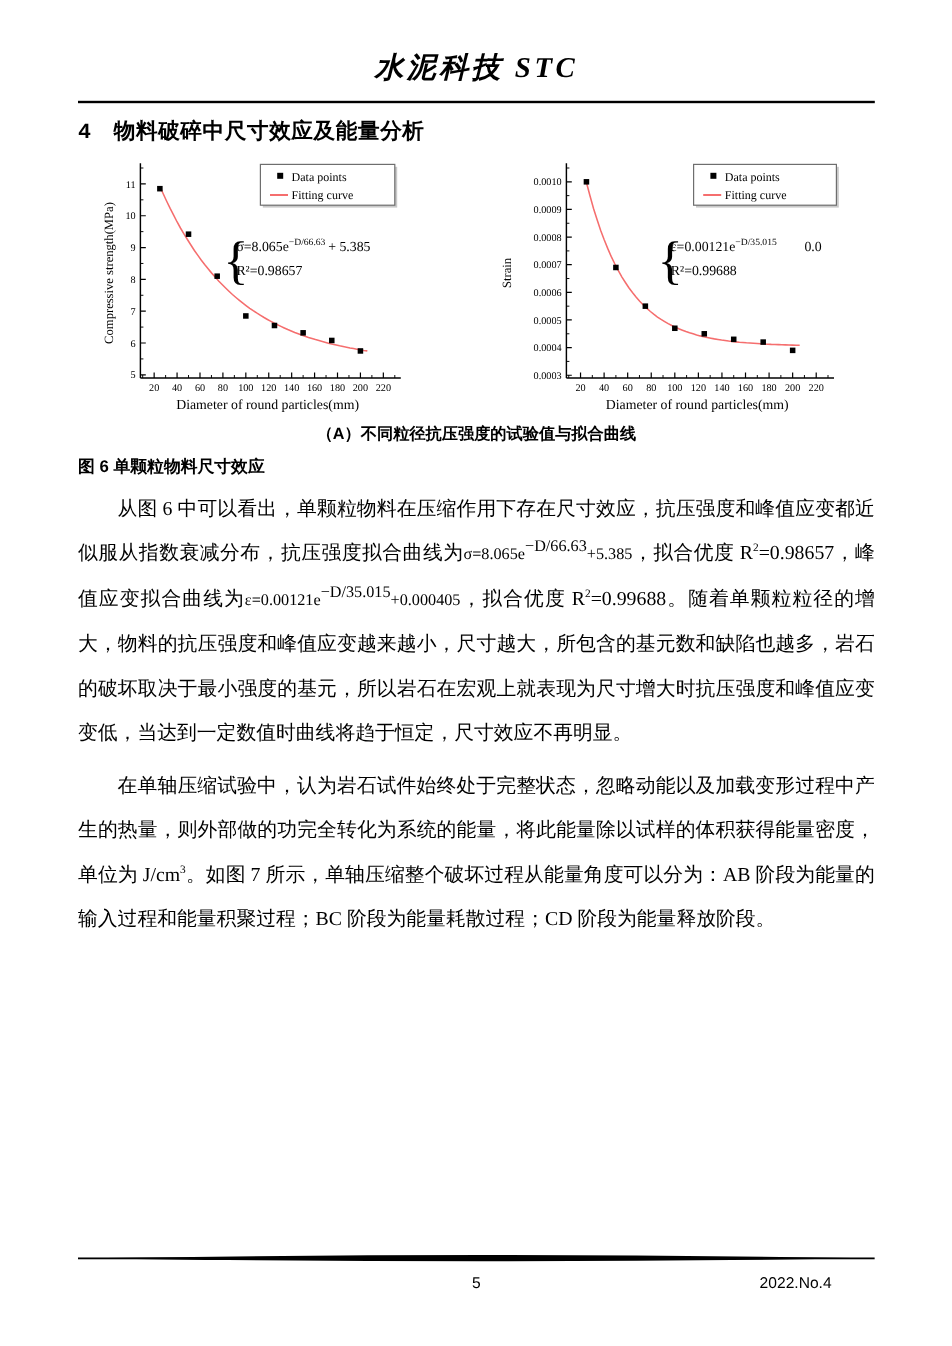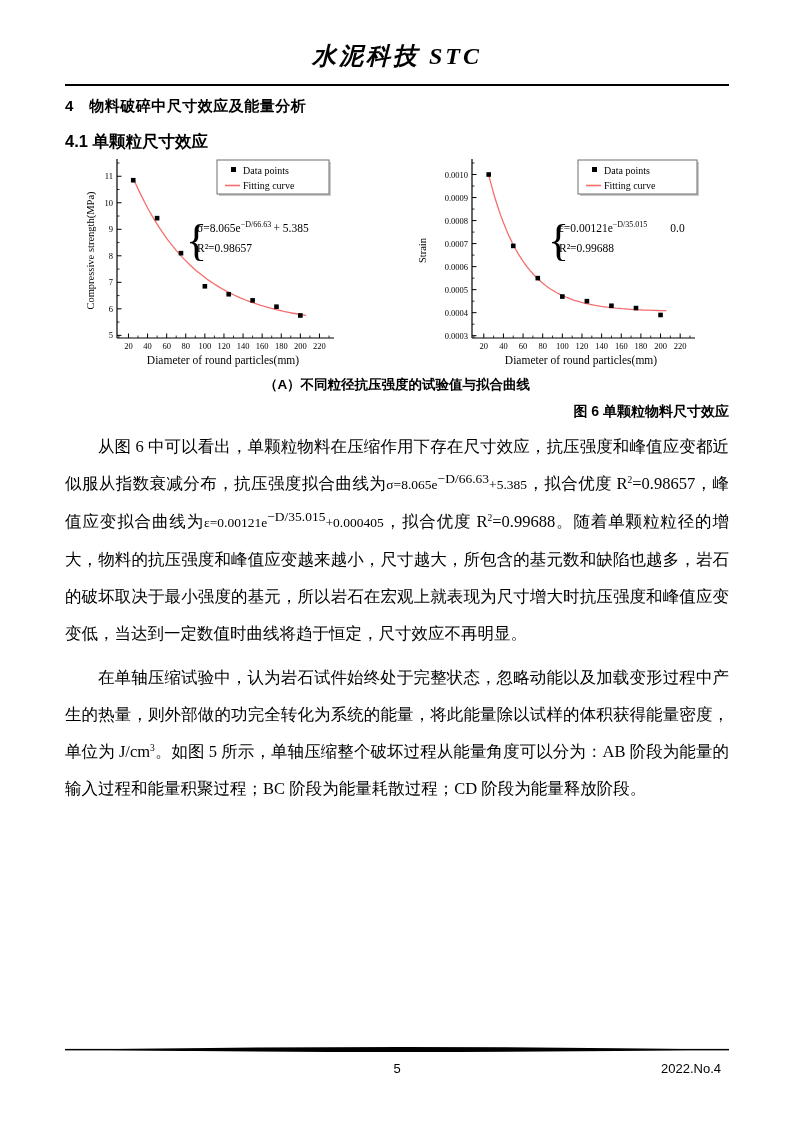--- a/index.html
+++ b/index.html
@@ -1,49 +1,48 @@
 <!DOCTYPE html>
 <html><head>
 <meta charset="utf-8">
 <style>
   html,body{margin:0;padding:0;background:#ffffff;}
   .page{position:relative;width:793px;height:1122px;background:#fff;overflow:hidden;color:#000;}
   .content{position:absolute;left:65px;top:0;width:664px;}
   .journal-header{padding-top:40px;text-align:center;font-family:"Liberation Serif",serif;
     font-style:italic;font-size:24px;letter-spacing:3px;font-weight:bold;}
   .header-rule{margin-top:12px;border-bottom:2.5px solid #000;height:0;}
-  h1.sec{margin:11px 0 12px;font-family:Liberation Sans, sans-serif;font-weight:bold;font-size:15px;letter-spacing:.5px;}
+  h1.sec{margin:11px 0 12px;font-family:Liberation Mono, monospace;font-weight:bold;font-size:18px;letter-spacing:.5px;}
   h2.sub{margin:15px 0 0;font-family:"Liberation Sans",sans-serif;font-weight:bold;font-size:16.5px;}
   p.body{margin:7px 0 0;font-family:"Liberation Serif",serif;font-size:16.5px;line-height:37px;
     text-align:justify;text-indent:2em;}
   .math{font-family:"Liberation Serif",serif;font-size:13.5px;}
   sup{font-size:9.5px;vertical-align:super;line-height:0;}
   .fig-row{display:flex;justify-content:center;align-items:flex-start;gap:26px;margin-top:3px;}
   .chart-svg{display:block;}
   .chart-svg text{font-family:"Liberation Serif",serif;fill:#000;}
   .fig-captions{display:flex;justify-content:center;gap:46px;margin-top:5px;
     font-family:"Liberation Sans",sans-serif;font-weight:bold;font-size:13.5px;}
-  .fig-main-caption{text-align:right;margin-top:9px;font-family:"Liberation Sans",sans-serif;
+  .fig-main-caption{text-align:left;margin-top:9px;font-family:"Liberation Sans",sans-serif;
     font-weight:bold;font-size:14px;}
   .footer{position:absolute;left:65px;width:664px;top:1040px;}
   .footer-row{position:relative;height:22px;font-family:"Liberation Sans",sans-serif;font-size:13px;margin-top:3px;}
   .page-num{position:absolute;left:0;right:0;text-align:center;}
-  .issue{position:absolute;right:8px;top:0;}
+  .issue{position:absolute;right:36px;top:0;}
 </style>
 </head>
 <body>
 
 <div class="page">
   <div class="content">
 
     <div class="journal-header">水泥科技 STC</div>
     <div class="header-rule"></div>
 
     <h1 class="sec">4　物料破碎中尺寸效应及能量分析</h1>
-    <h2 class="sub">4.1 单颗粒尺寸效应</h2>
 
 
     <div class="fig-row">
       <svg class="chart-svg" width="300" height="215" viewBox="0 0 300 215">
           <line x1="33" y1="3" x2="33" y2="182" stroke="#000" stroke-width="1.2"></line>
           <line x1="33" y1="182" x2="250" y2="182" stroke="#000" stroke-width="1.2"></line>
           <line x1="44.45945945945946" y1="182" x2="44.45945945945946" y2="177.5" stroke="#000" stroke-width="1"></line>
           <text x="44.45945945945946" y="193" text-anchor="middle" font-size="8.5">20</text>
           <line x1="63.55855855855856" y1="182" x2="63.55855855855856" y2="177.5" stroke="#000" stroke-width="1"></line>
           <text x="63.55855855855856" y="193" text-anchor="middle" font-size="8.5">40</text>
@@ -204,21 +203,21 @@
     </div>
 
     <div class="fig-captions">
       <span>（A）不同粒径抗压强度的试验值与拟合曲线</span>
     </div>
     <div class="fig-main-caption">图 6 单颗粒物料尺寸效应</div>
 
     <p class="body"><span>从图 6 中可以看出，单颗粒物料在压缩作用下存在尺寸效应，抗压强度和峰值应变都近似服从指数衰减分布，抗压强度拟合曲线为</span><span class="math">σ=8.065e</span><sup class="math">−D/66.63</sup><span class="math">+5.385</span><span>，拟合优度 R</span><sup>2</sup><span>=0.98657，峰值应变拟合曲线为</span><span class="math">ε=0.00121e</span><sup class="math">−D/35.015</sup><span class="math">+0.000405</span><span>，拟合优度 R</span><sup>2</sup><span>=0.99688。随着单颗粒粒径的增大，物料的抗压强度和峰值应变越来越小，尺寸越大，所包含的基元数和缺陷也越多，岩石的破坏取决于最小强度的基元，所以岩石在宏观上就表现为尺寸增大时抗压强度和峰值应变变低，当达到一定数值时曲线将趋于恒定，尺寸效应不再明显。</span></p>
 
 
-    <p class="body"><span>在单轴压缩试验中，认为岩石试件始终处于完整状态，忽略动能以及加载变形过程中产生的热量，则外部做的功完全转化为系统的能量，将此能量除以试样的体积获得能量密度，单位为 J/cm</span><sup>3</sup><span>。如图 5 所示，单轴压缩整个破坏过程从能量角度可以分为：AB 阶段为能量的输入过程和能量积聚过程；BC 阶段为能量耗散过程；CD 阶段为能量释放阶段。</span></p>
+    <p class="body"><span>在单轴压缩试验中，认为岩石试件始终处于完整状态，忽略动能以及加载变形过程中产生的热量，则外部做的功完全转化为系统的能量，将此能量除以试样的体积获得能量密度，单位为 J/cm</span><sup>3</sup><span>。如图 7 所示，单轴压缩整个破坏过程从能量角度可以分为：AB 阶段为能量的输入过程和能量积聚过程；BC 阶段为能量耗散过程；CD 阶段为能量释放阶段。</span></p>
   </div>
 
   <div class="footer">
     <svg width="664" height="8" viewBox="0 0 664 8">
       <rect x="0" y="2.9" width="664" height="1.5" fill="#000"></rect>
       <path d="M6,3.6 Q340,-1.8 660,3.6 Q340,8.6 6,3.6 Z" fill="#000"></path>
     </svg>
     <div class="footer-row">
       <span class="page-num">5</span>
       <span class="issue">2022.No.4</span>

